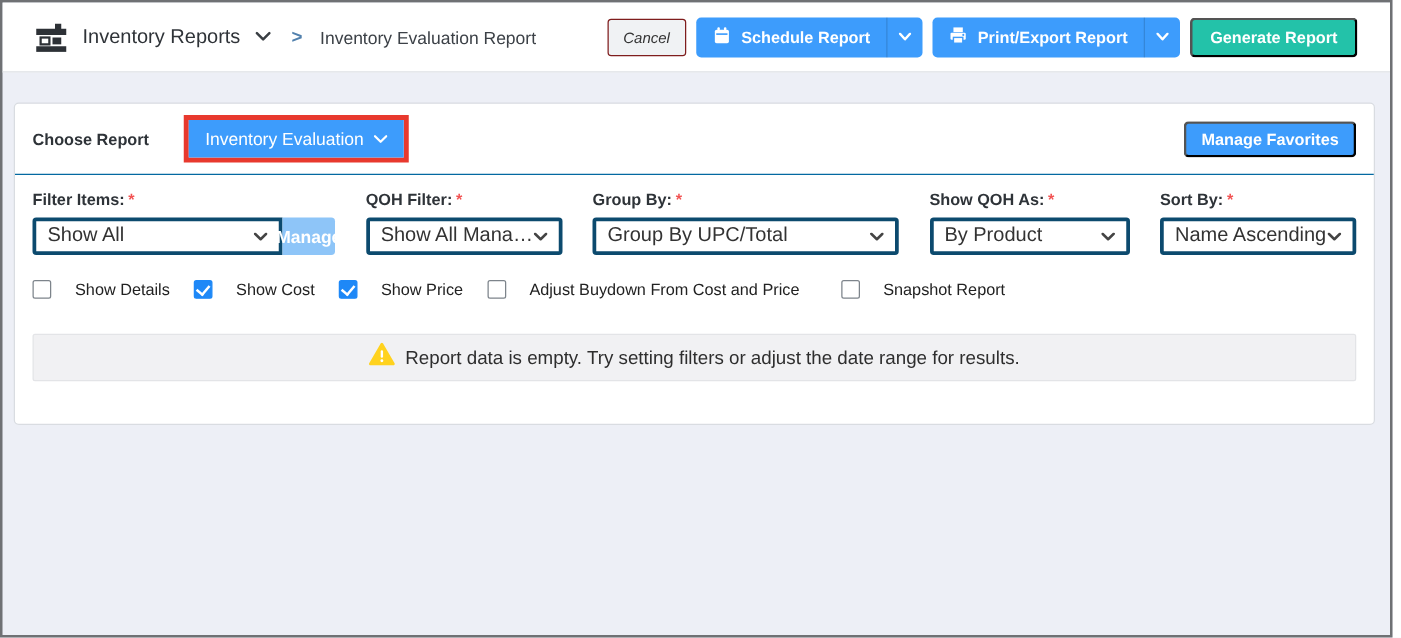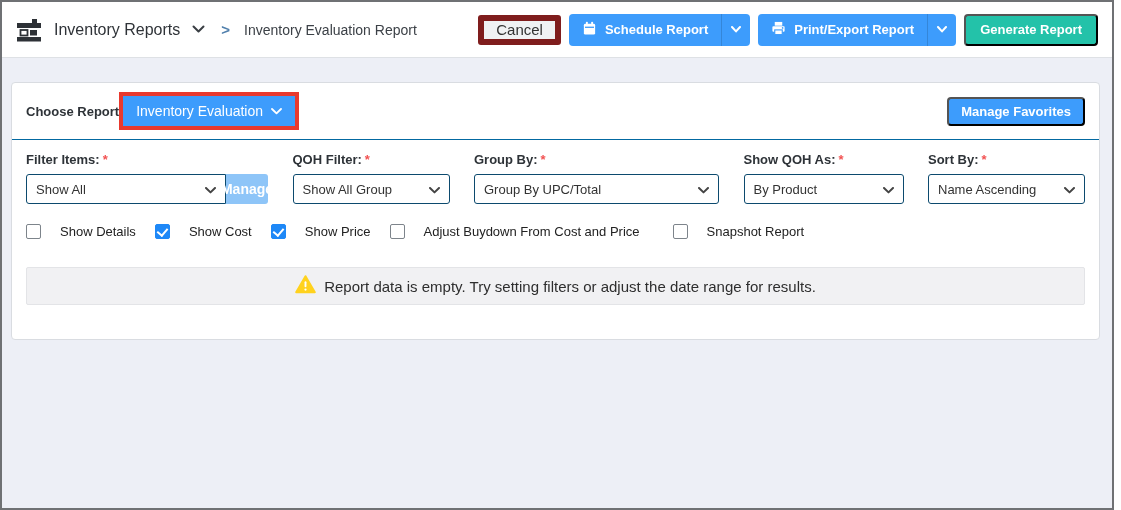--- a/index.html
+++ b/index.html
@@ -12,34 +12,34 @@
     position: absolute; left: 0; top: 0;
     width: 1114px; height: 510px;
     border: 2px solid #6f7174;
     background: #edeff6;
     overflow: hidden;
   }
 
   
   .topbar {
     height: 56px; background: #ffffff; border-bottom: 1px solid #dee1e5;
-    display: flex; align-items: center; padding: 0 14px;
+    display: flex; align-items: center; padding: 0 26px;
   }
   .app-icon { width: 26px; height: 24px; flex: 0 0 auto; }
   .page-title { font-size: 16px; color: #2f3338; margin-left: 12px; white-space: nowrap; }
   .title-caret { margin-left: 12px; display: flex; align-items: center; cursor: pointer; }
   .crumb-sep { margin-left: 16px; color: #5180ad; font-size: 15px; font-weight: 700; }
   .crumb { margin-left: 14px; font-size: 14px; color: #3c4147; white-space: nowrap; }
 
   .topbar-actions { margin-left: auto; display: flex; align-items: center; gap: 8px; }
   .btn { display: inline-flex; align-items: center; cursor: pointer; white-space: nowrap; border-radius: 4px; }
   .btn-cancel {
     height: 30px; padding: 0 12px; background: #f0f2f4;
-    border: 6px solid #7f1d1d; border-radius: 3px;
-    color: #333; font-size: 15px;
+    border: 1px solid #7f1d1d; border-radius: 3px;
+    color: #333; font-size: 12px; font-style: italic;
   }
   .btn-blue { background: #3d9cfc; color: #fff; height: 32px; font-size: 13px; font-weight: 700; }
   .btn-split .btn-main { display: flex; align-items: center; gap: 8px; padding: 0 13px; height: 100%; }
   .btn-split .btn-caret {
     display: flex; align-items: center; justify-content: center;
     width: 29px; height: 100%; border-left: 1px solid rgba(0,0,0,0.14);
   }
   .btn-generate {
     background: #23c2a9; color: #fff; height: 32px; padding: 0 14px;
     font-size: 13px; font-weight: 700; justify-content: center;
@@ -48,42 +48,42 @@
   
   .panel {
     margin: 24px 12px 0 9px; background: #ffffff;
     border: 1px solid #d9dce1; border-radius: 4px; height: 258px;
   }
   .choose-row {
     height: 57px; padding: 0 14px; display: flex; align-items: center;
     border-bottom: 1px solid #0369a1;
   }
   .choose-label { font-size: 13px; font-weight: 700; color: #2e3338; }
-  .red-annotation { border: 4px solid #e8392e; }
+  .red-annotation { margin-left: 28px; border: 4px solid #e8392e; }
   .btn-report {
     background: #3d9cfc; color: #fff; height: 30px; padding: 0 13px;
     display: flex; align-items: center; font-size: 14px; cursor: pointer;
   }
   .btn-report .sel-caret { margin-left: 8px; display: flex; align-items: center; }
   .btn-fav {
     margin-left: auto; background: #3d9cfc; color: #fff; height: 29px;
     padding: 0 12px; font-size: 13px; font-weight: 700; border-radius: 4px;
     display: inline-flex; align-items: center;
   }
 
   
   .filters { padding: 12px 14px 0; display: flex; justify-content: space-between; }
   .fcol .flabel { font-size: 13px; font-weight: 700; color: #2e3338; margin-bottom: 7px; }
   .req { color: #f25252; margin-left: 3px; font-weight: 700; }
   .c1 { width: 242px; } .c2 { width: 157px; } .c3 { width: 245px; } .c4 { width: 157px; } .c5 { width: 160px; }
   .control-row { display: flex; }
   .select {
-    height: 30px; background: #fff; border: 1px solid #0c4a6e; border-radius: 3px;
+    height: 30px; background: #fff; border: 3px solid #0c4a6e; border-radius: 3px;
     display: flex; align-items: center; justify-content: space-between;
-    padding: 0 9px; font-size: 13px; color: #333; cursor: pointer; width: 100%;
+    padding: 0 9px; font-size: 16px; color: #333; cursor: pointer; width: 100%;
   }
   .select .sel-text { overflow: hidden; text-overflow: ellipsis; white-space: nowrap; }
   .select.joined { border-radius: 3px 0 0 3px; }
   .btn-manage {
     width: 42px; height: 30px; background: #8ec5f8; color: #fff;
     font-size: 14px; font-weight: 700; border-radius: 0 3px 3px 0;
     display: flex; align-items: center; justify-content: center; cursor: pointer; flex: 0 0 auto;
   }
 
   
@@ -206,21 +206,21 @@
                   <path d="M1 1 L5.5 5.4 L10 1" fill="none" stroke="#444" stroke-width="2" stroke-linecap="round" stroke-linejoin="round"></path>
                 </svg></span>
           </div>
           <span class="btn-manage">Manage</span>
         </div>
       </div>
 
       <div class="fcol c2">
         <div class="flabel"><span>QOH Filter:</span><span class="req">*</span></div>
         <div class="select">
-          <span class="sel-text">Show All Group</span>
+          <span class="sel-text">Show All Manage</span>
           <span><svg width="11" height="7" viewBox="0 0 11 7">
                 <path d="M1 1 L5.5 5.4 L10 1" fill="none" stroke="#444" stroke-width="2" stroke-linecap="round" stroke-linejoin="round"></path>
               </svg></span>
         </div>
       </div>
 
       <div class="fcol c3">
         <div class="flabel"><span>Group By:</span><span class="req">*</span></div>
         <div class="select">
           <span class="sel-text">Group By UPC/Total</span>

